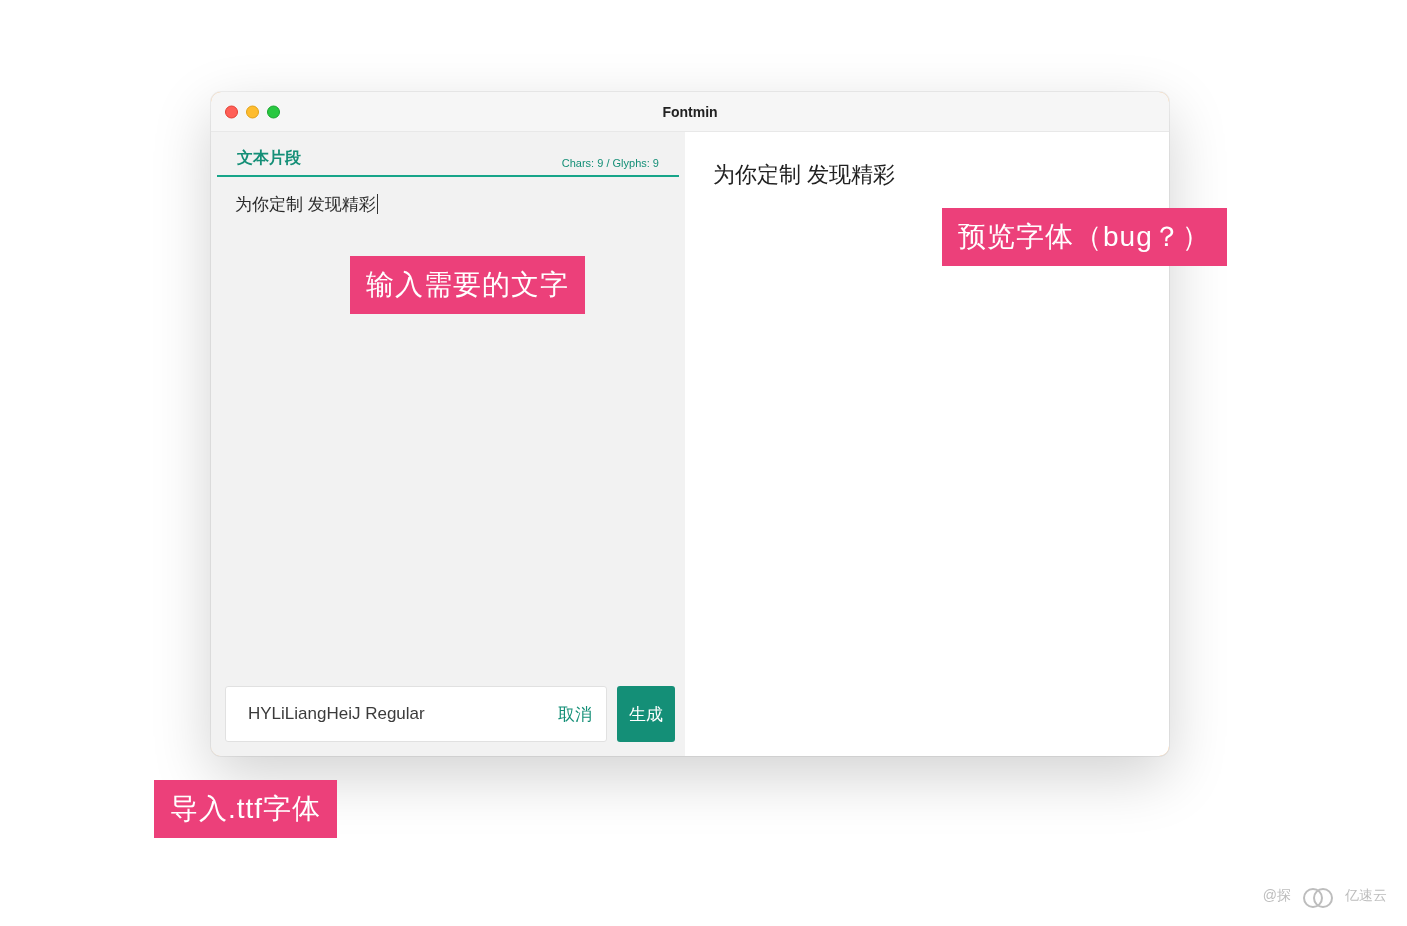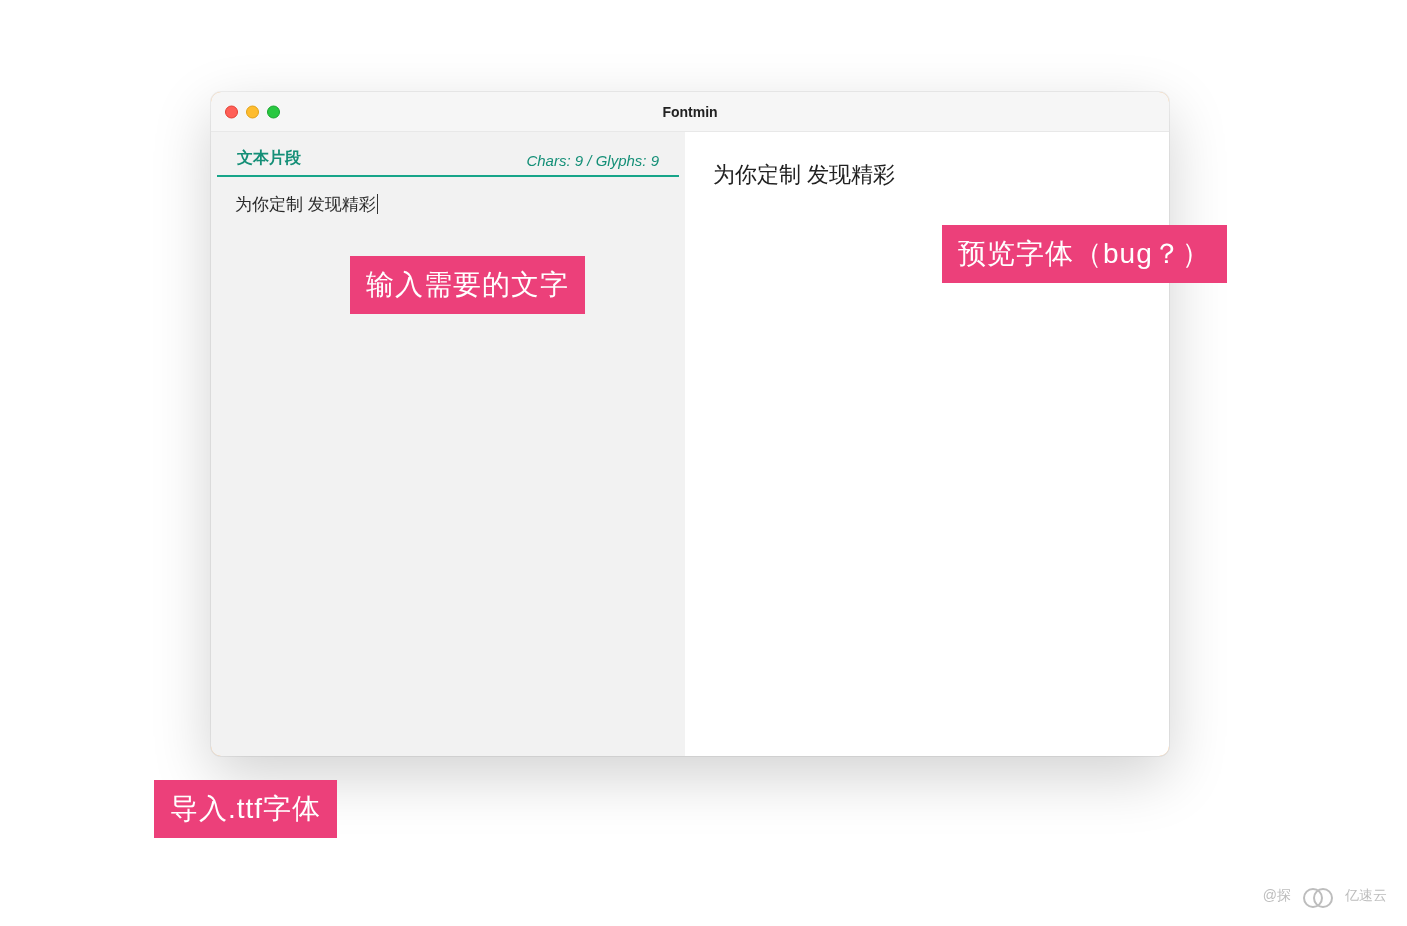--- a/index.html
+++ b/index.html
@@ -49,21 +49,21 @@
       display: flex; flex-direction: column;
     }
     .section-header {
       display: flex; justify-content: space-between; align-items: flex-end;
       padding: 16px 20px 6px 20px;
       border-bottom: 2px solid #17a589;
       margin: 0 6px;
       gap: 35px;
     }
     .section-title { color: #148f77; font-size: 16px; font-weight: 600; }
-    .section-stats { color: #148f77; font-size: 15px; font-style: italic; }
+    .section-stats { color: #148f77; font-size: 11px; }
 
     .text-area-wrap { padding: 14px 24px 10px 24px; flex: 1; position: relative; }
     .text-area {
       width: 100%; height: 100%; border: none; background: transparent;
       resize: none; font-size: 17px; color: #2a2a2a; outline: none;
       line-height: 1.6;
     }
 
     .bottom-bar {
       padding: 14px 10px 14px 14px;
@@ -88,21 +88,21 @@
     .preview-text { font-size: 22px; color: #222; font-weight: 400; }
 
     .annotation {
       position: absolute;
       background: #ec407a; color: #ffffff;
       font-size: 28px; padding: 10px 16px;
       white-space: nowrap;
       letter-spacing: 1px;
     }
     .anno1 { left: 350px; top: 256px; }
-    .anno2 { left: 942px; top: 208px; margin-top: 17px; }
+    .anno2 { left: 942px; top: 208px; }
     .anno3 { left: 154px; top: 780px; }
 
     .watermark {
       position: absolute; bottom: 20px; right: 20px;
       display: flex; align-items: center; gap: 12px;
       color: #bdbdbd; font-size: 14px;
     }
     .wm-logo {
       width: 30px; height: 20px; position: relative;
     }
@@ -135,20 +135,27 @@
   <div class="content">
 
     <div class="left-pane">
       <div class="section-header">
         <div class="section-title">文本片段</div>
         <div class="section-stats">Chars: 9 / Glyphs: 9</div>
       </div>
       <div class="text-area-wrap">
         <div class="text-area"><span>为你定制 发现精彩</span><span class="cursor"></span></div>
       </div>
+      <div class="bottom-bar">
+        <div class="font-box">
+          <span class="font-name">HYLiLiangHeiJ Regular</span>
+          <button class="cancel-link">取消</button>
+        </div>
+        <button class="generate-btn">生成</button>
+      </div>
     </div>
 
     <div class="right-pane">
       <div class="preview-text">为你定制 发现精彩</div>
     </div>
 
   </div>
 </div>
 
 <div class="annotation anno1">输入需要的文字</div>

